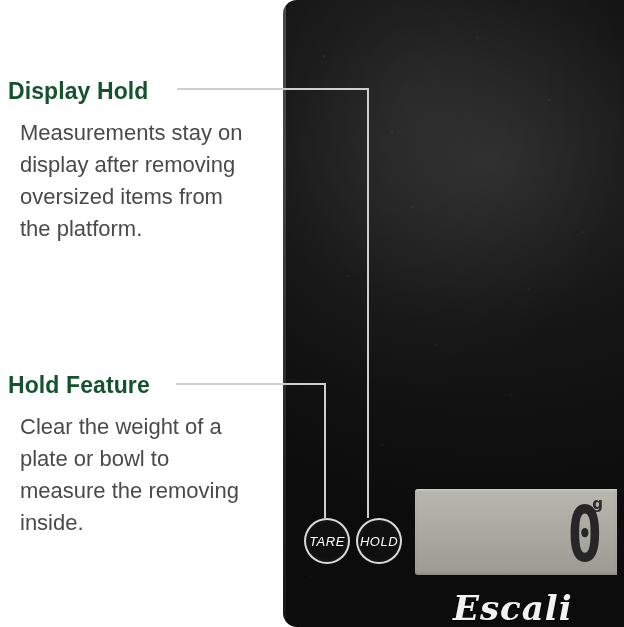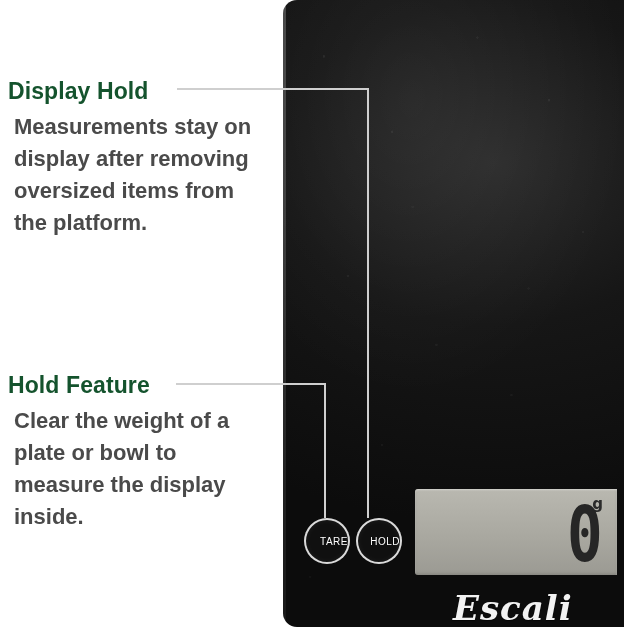--- a/index.html
+++ b/index.html
@@ -67,26 +67,27 @@
 
   
   .scale-button {
     position: absolute;
     width: 42px;
     height: 42px;
     border-radius: 50%;
     border: 2px solid rgba(255,255,255,0.85);
     display: flex;
     align-items: center;
-    justify-content: flex-end;
-    font-size: 10px;
+    justify-content: center;
+    font-size: 13px;
     letter-spacing: 0.5px;
     color: #ffffff;
     background: rgba(255,255,255,0.02);
     box-shadow: inset 0 0 6px rgba(255,255,255,0.06);
+    font-style: italic;
   }
   #btn-tare { left: 21px;  top: 518px; }
   #btn-hold { left: 73px;  top: 518px; }
 
   
   #lcd {
     position: absolute;
     left: 132px;
     top: 489px;
     width: 202px;
@@ -134,25 +135,25 @@
   
   .callout { position: absolute; width: 250px; }
   .callout h2 {
     margin: 0 0 4px 0;
     font-size: 23px;
     font-weight: bold;
     color: #14532d;
     letter-spacing: 0.1px;
   }
   .callout p {
-    margin: 6px;
+    margin: 12px;
     font-size: 22px;
     line-height: 32px;
     color: #4a4a4a;
-    font-weight: 700;
+    font-weight: 400;
   }
   #callout-hold { left: 8px; top: 78px; }
   #callout-tare { left: 8px; top: 372px; }
 
   
   #leaders {
     position: absolute;
     left: 0; top: 0;
     width: 624px; height: 627px;
     pointer-events: none;
@@ -181,21 +182,21 @@
   <div id="brand">Escali</div>
 </div>
 
 <div class="callout" id="callout-hold">
   <h2>Display Hold</h2>
   <p>Measurements stay on display after removing oversized items from the platform.</p>
 </div>
 
 <div class="callout" id="callout-tare">
   <h2>Hold Feature</h2>
-  <p>Clear the weight of a plate or bowl to measure the display inside.</p>
+  <p>Clear the weight of a plate or bowl to measure the removing inside.</p>
 </div>
 
 <svg id="leaders" viewBox="0 0 624 627">
 
   <path d="M177 89 L368 89 L368 518" fill="none" stroke="#cfcfcf" stroke-width="2"></path>
 
   <path d="M176 384 L325 384 L325 518" fill="none" stroke="#cfcfcf" stroke-width="2"></path>
 </svg>
 
 </body></html>

